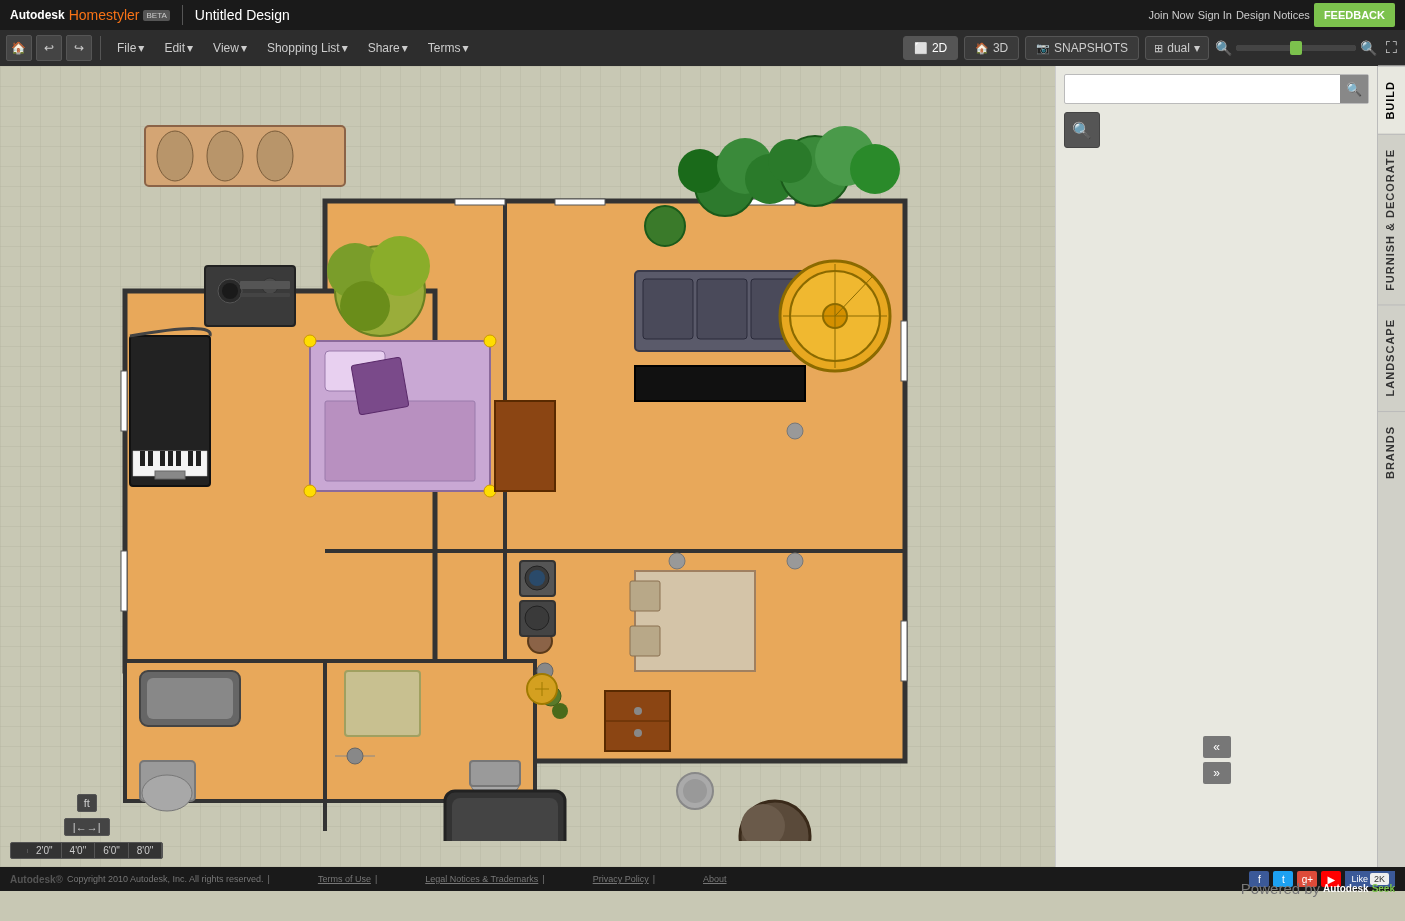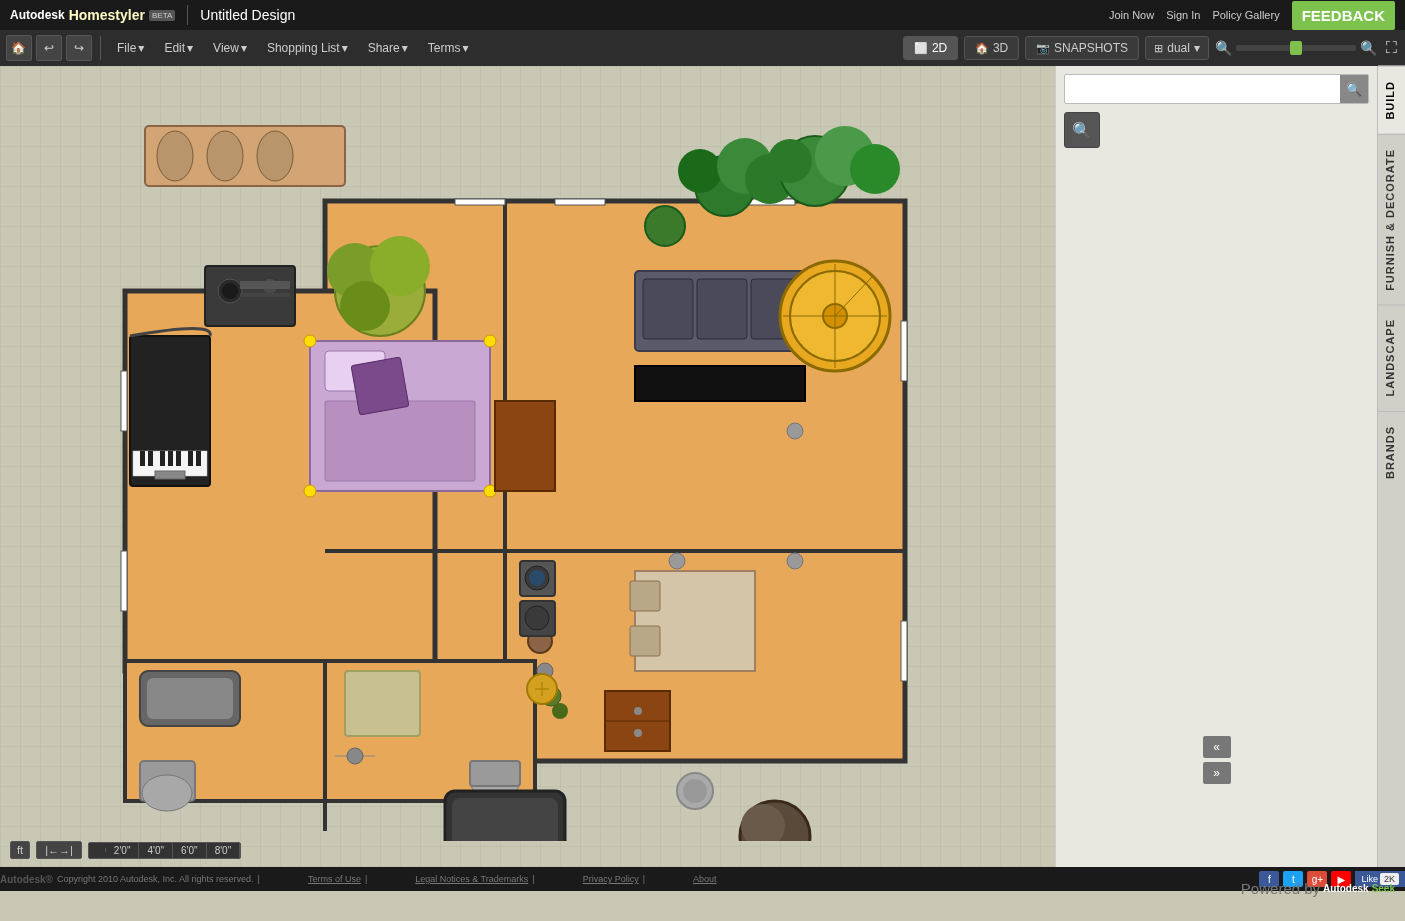--- a/index.html
+++ b/index.html
@@ -6,28 +6,28 @@
     body { width: 1405px; height: 921px; overflow: hidden; font-family: Arial, sans-serif; background: #c8c8b4; }
 
     
     #top-bar {
       width: 100%; height: 30px; background: #1a1a1a;
       display: flex; align-items: center; justify-content: space-between;
       padding: 0 10px;
     }
     #top-bar-left { display: flex; align-items: center; gap: 4px; }
     .autodesk-logo { color: #fff; font-size: 12px; font-weight: bold; }
-    .homestyler-text { color: #fef9c3; font-size: 14px; font-weight: bold; }
+    .homestyler-text { color: #f97316; font-size: 14px; font-weight: normal; }
     .beta-badge { background: #555; color: #ccc; font-size: 8px; padding: 1px 3px; border-radius: 2px; vertical-align: super; }
     .divider-v { width: 1px; height: 20px; background: #555; margin: 0 8px; }
     .design-title { color: #fff; font-size: 14px; }
-    #top-bar-right { display: flex; align-items: center; gap: 12px; }
+    #top-bar-right { display: flex; align-items: center; gap: 4px; }
     .top-link { color: #ccc; font-size: 11px; cursor: pointer; text-decoration: none; }
     .feedback-btn {
-      background: #7cc24d; color: #fff; font-size: 15px; font-weight: bold;
+      background: #7cc24d; color: #fff; font-size: 11px; font-weight: bold;
       padding: 6px 10px; border: none; cursor: pointer; border-radius: 2px;
     }
 
     
     #toolbar {
       width: 100%; height: 36px; background: #2d2d2d;
       display: flex; align-items: center; padding: 0 6px; gap: 4px;
     }
     .toolbar-icon-btn {
       width: 26px; height: 26px; background: #444; border: 1px solid #555;
@@ -184,21 +184,21 @@
   <div id="top-bar-left">
     <span class="autodesk-logo">Autodesk</span>
     <span class="homestyler-text">Homestyler</span>
     <sup class="beta-badge">BETA</sup>
     <div class="divider-v"></div>
     <span class="design-title">Untitled Design</span>
   </div>
   <div id="top-bar-right">
     <a class="top-link">Join Now</a>
     <a class="top-link">Sign In</a>
-    <a class="top-link">Policy Gallery</a>
+    <a class="top-link">Design Notices</a>
     <button class="feedback-btn">FEEDBACK</button>
   </div>
 </div>
 
 <div id="toolbar">
   <div class="toolbar-icon-btn">🏠</div>
   <div class="toolbar-icon-btn">↩</div>
   <div class="toolbar-icon-btn">↪</div>
   <div class="toolbar-separator"></div>
   <div class="toolbar-menu-item"><span>File</span> ▾</div>
@@ -395,21 +395,21 @@
       <circle cx="662" cy="490" r="8" fill="#999" stroke="#777" stroke-width="1"></circle>
       <circle cx="780" cy="490" r="8" fill="#999" stroke="#777" stroke-width="1"></circle>
       <circle cx="780" cy="360" r="8" fill="#999" stroke="#777" stroke-width="1"></circle>
 
       <circle cx="527" cy="618" r="15" fill="#d4a020" stroke="#a07a00" stroke-width="2"></circle>
       <line x1="520" y1="618" x2="534" y2="618" stroke="#a07a00" stroke-width="1"></line>
       <line x1="527" y1="611" x2="527" y2="625" stroke="#a07a00" stroke-width="1"></line>
 
     </svg>
 
-    <div style="position:absolute; bottom:8px; left:10px; display:flex; align-items:center; gap:6px;">
+    <div style="position:absolute; bottom:8px; left:10px; display:flex; align-items:center; gap:6px;flex-direction:column;">
       <div class="unit-btn">ft</div>
       <div class="measure-btn">
         <span>|←→|</span>
       </div>
       <div class="scale-bar">
         <span class="scale-mark"></span>
         <span class="scale-mark">2'0"</span>
         <span class="scale-mark">4'0"</span>
         <span class="scale-mark">6'0"</span>
         <span class="scale-mark">8'0"</span>
@@ -432,21 +432,21 @@
     <div id="side-tabs">
       <div class="side-tab active">BUILD</div>
       <div class="side-tab">FURNISH &amp; DECORATE</div>
       <div class="side-tab">LANDSCAPE</div>
       <div class="side-tab">BRANDS</div>
     </div>
   </div>
 </div>
 
 <div id="footer" style="position:relative; width:100%; height:24px; background:#1a1a1a;
-            display:flex; align-items:center; justify-content:space-between; padding:0 0;">
+            display:flex; align-items:center; justify-content:space-between; padding:0 10px;">
   <div style="display:flex; gap:4px; align-items:center;">
     <span style="color:#555; font-size:10px; font-weight:bold;">Autodesk®</span>
     <span class="footer-text">Copyright 2010 Autodesk, Inc. All rights reserved.</span>
     <span class="footer-text">|</span>
     <span class="footer-link">Terms of Use</span>
     <span class="footer-text">|</span>
     <span class="footer-link">Legal Notices &amp; Trademarks</span>
     <span class="footer-text">|</span>
     <span class="footer-link">Privacy Policy</span>
     <span class="footer-text">|</span>

